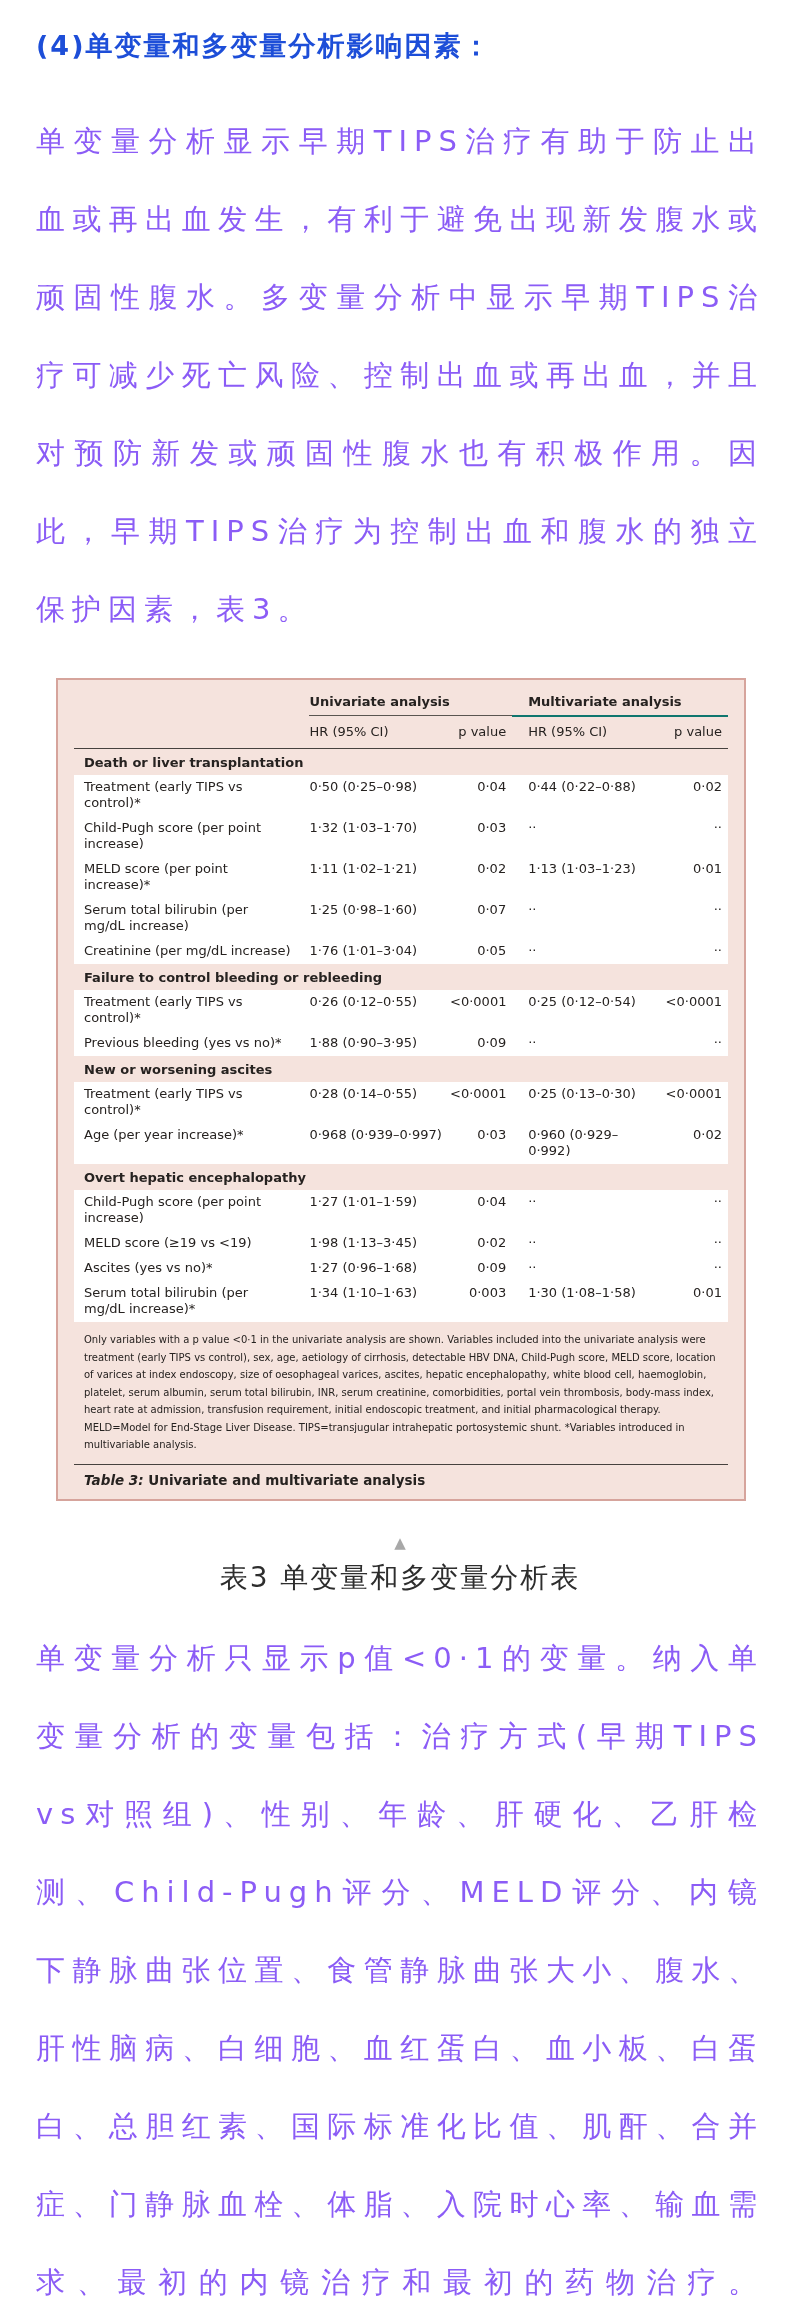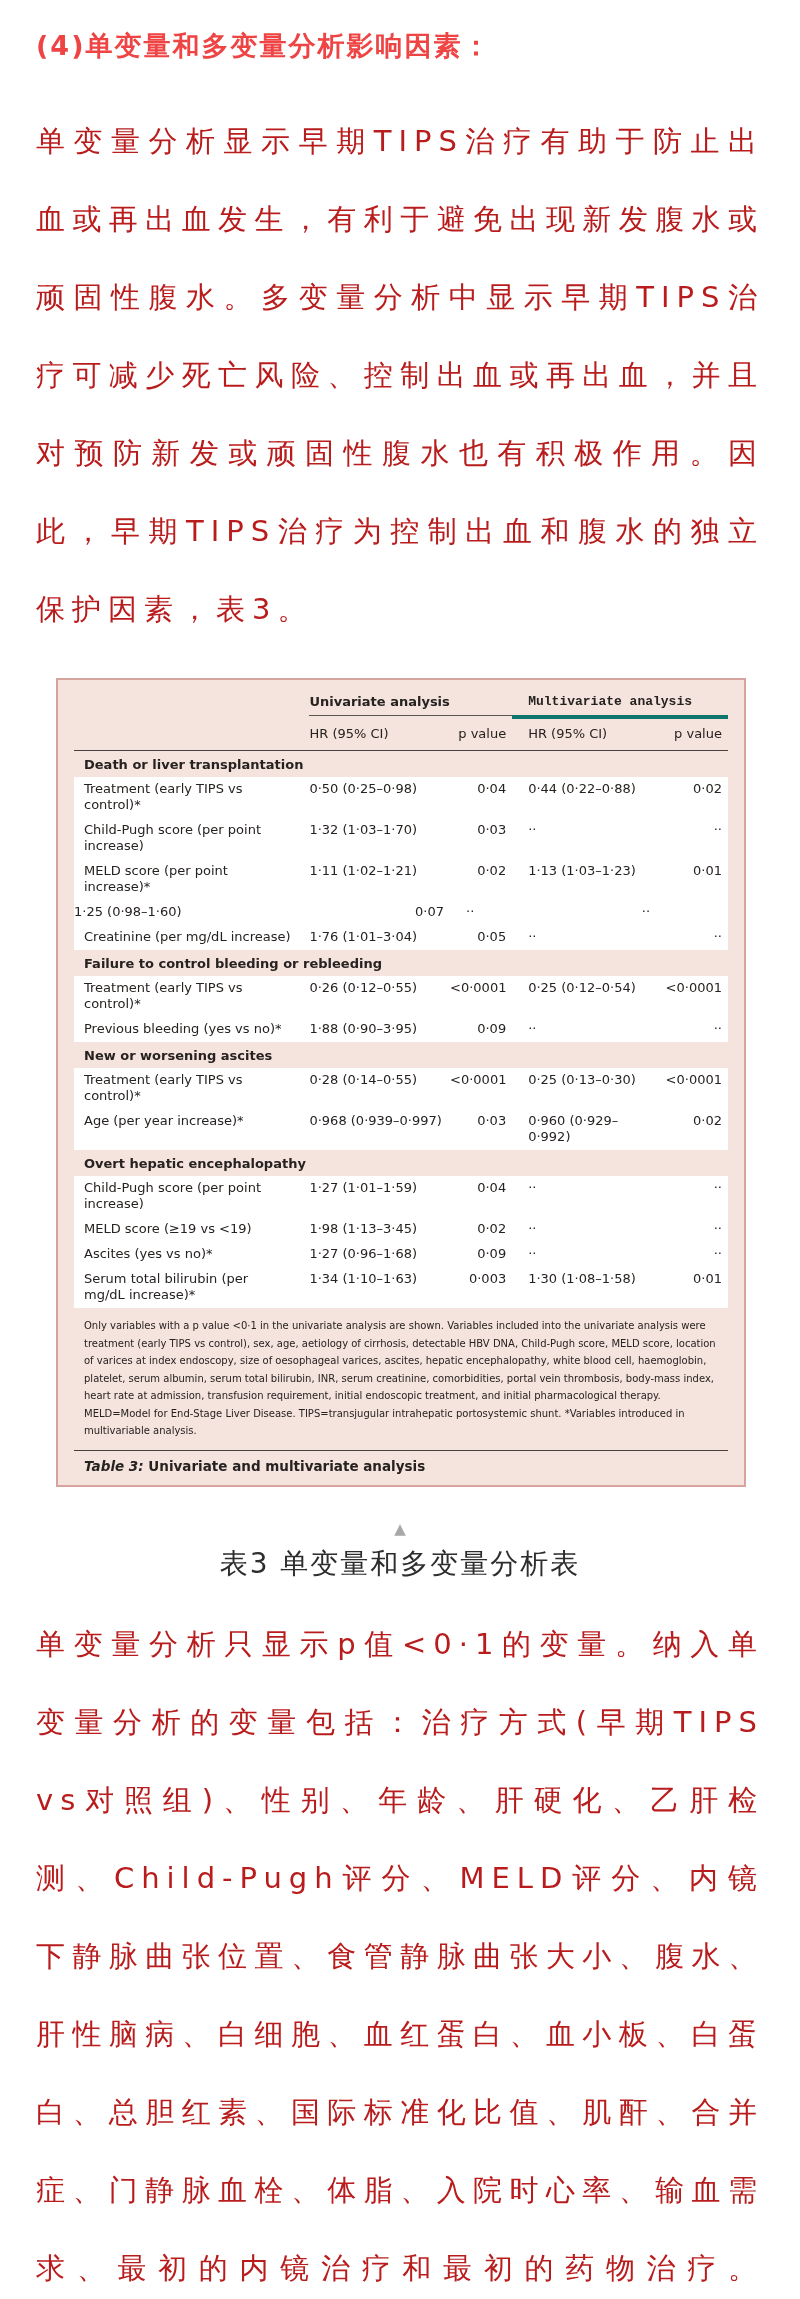--- a/index.html
+++ b/index.html
@@ -6,32 +6,32 @@
   body {
     width: 800px;
     font-family: "DejaVu Sans", "Liberation Sans", sans-serif;
     color: #1c1c1c;
   }
   .page { padding: 24px 36px 16px; box-sizing: border-box; }
 
   .heading {
     font-size: 27px;
     font-weight: 700;
-    color: #ef4444;
+    color: #1d4ed8;
     letter-spacing: 2px;
     margin: 0;
     line-height: 44px;
   }
 
   .cn {
     font-size: 29px;
     line-height: 78px;
     letter-spacing: 7px;
     text-align: justify;
-    color: #b91c1c;
+    color: #8b5cf6;
     margin: 34px 0 0 0;
     font-weight: 400;
   }
 
   
   .table-figure { margin: 30px 0 0 20px; width: 763px; }
   .panel {
     box-sizing: border-box;
     width: 690px;
     background: var(--panel-bg, #f5e3dd);
@@ -42,21 +42,21 @@
     line-height: 16px;
   }
   .trow {
     display: grid;
     grid-template-columns: 36% 21.5% 9.5% 22% 11%;
     align-items: start;
   }
   .thead { font-weight: 700; }
   .group-row .cell { padding-bottom: 5px; }
   .g1 { grid-column: 2 / 4; border-bottom: 1px solid #5a5550; }
-  .g2 { grid-column: 4 / 6; border-bottom: 4px solid #0f766e; padding-left: 16px; font-family: Liberation Mono, monospace; }
+  .g2 { grid-column: 4 / 6; border-bottom: 2px solid #0f766e; padding-left: 16px; }
   .sub-row { font-weight: 400; }
   .sub-row .cell { padding: 7px 0 8px 0; }
   .c-p { text-align: right; padding-right: 6px !important; }
   .c-hr.m, .sub-row .m { padding-left: 16px !important; }
 
   .black-rule { border-top: 1.5px solid var(--rule, #46413e); }
 
   .section-row {
     display: block;
     font-weight: 700;
@@ -143,20 +143,21 @@
             <div class="cell c-p">··</div>
           </div>
           <div class="trow data-row">
             <div class="cell c-label">MELD score (per point increase)*</div>
             <div class="cell c-hr">1·11 (1·02–1·21)</div>
             <div class="cell c-p">0·02</div>
             <div class="cell c-hr m">1·13 (1·03–1·23)</div>
             <div class="cell c-p">0·01</div>
           </div>
           <div class="trow data-row">
+            <div class="cell c-label">Serum total bilirubin (per mg/dL increase)</div>
             <div class="cell c-hr">1·25 (0·98–1·60)</div>
             <div class="cell c-p">0·07</div>
             <div class="cell c-hr m">··</div>
             <div class="cell c-p">··</div>
           </div>
           <div class="trow data-row">
             <div class="cell c-label">Creatinine (per mg/dL increase)</div>
             <div class="cell c-hr">1·76 (1·01–3·04)</div>
             <div class="cell c-p">0·05</div>
             <div class="cell c-hr m">··</div>

